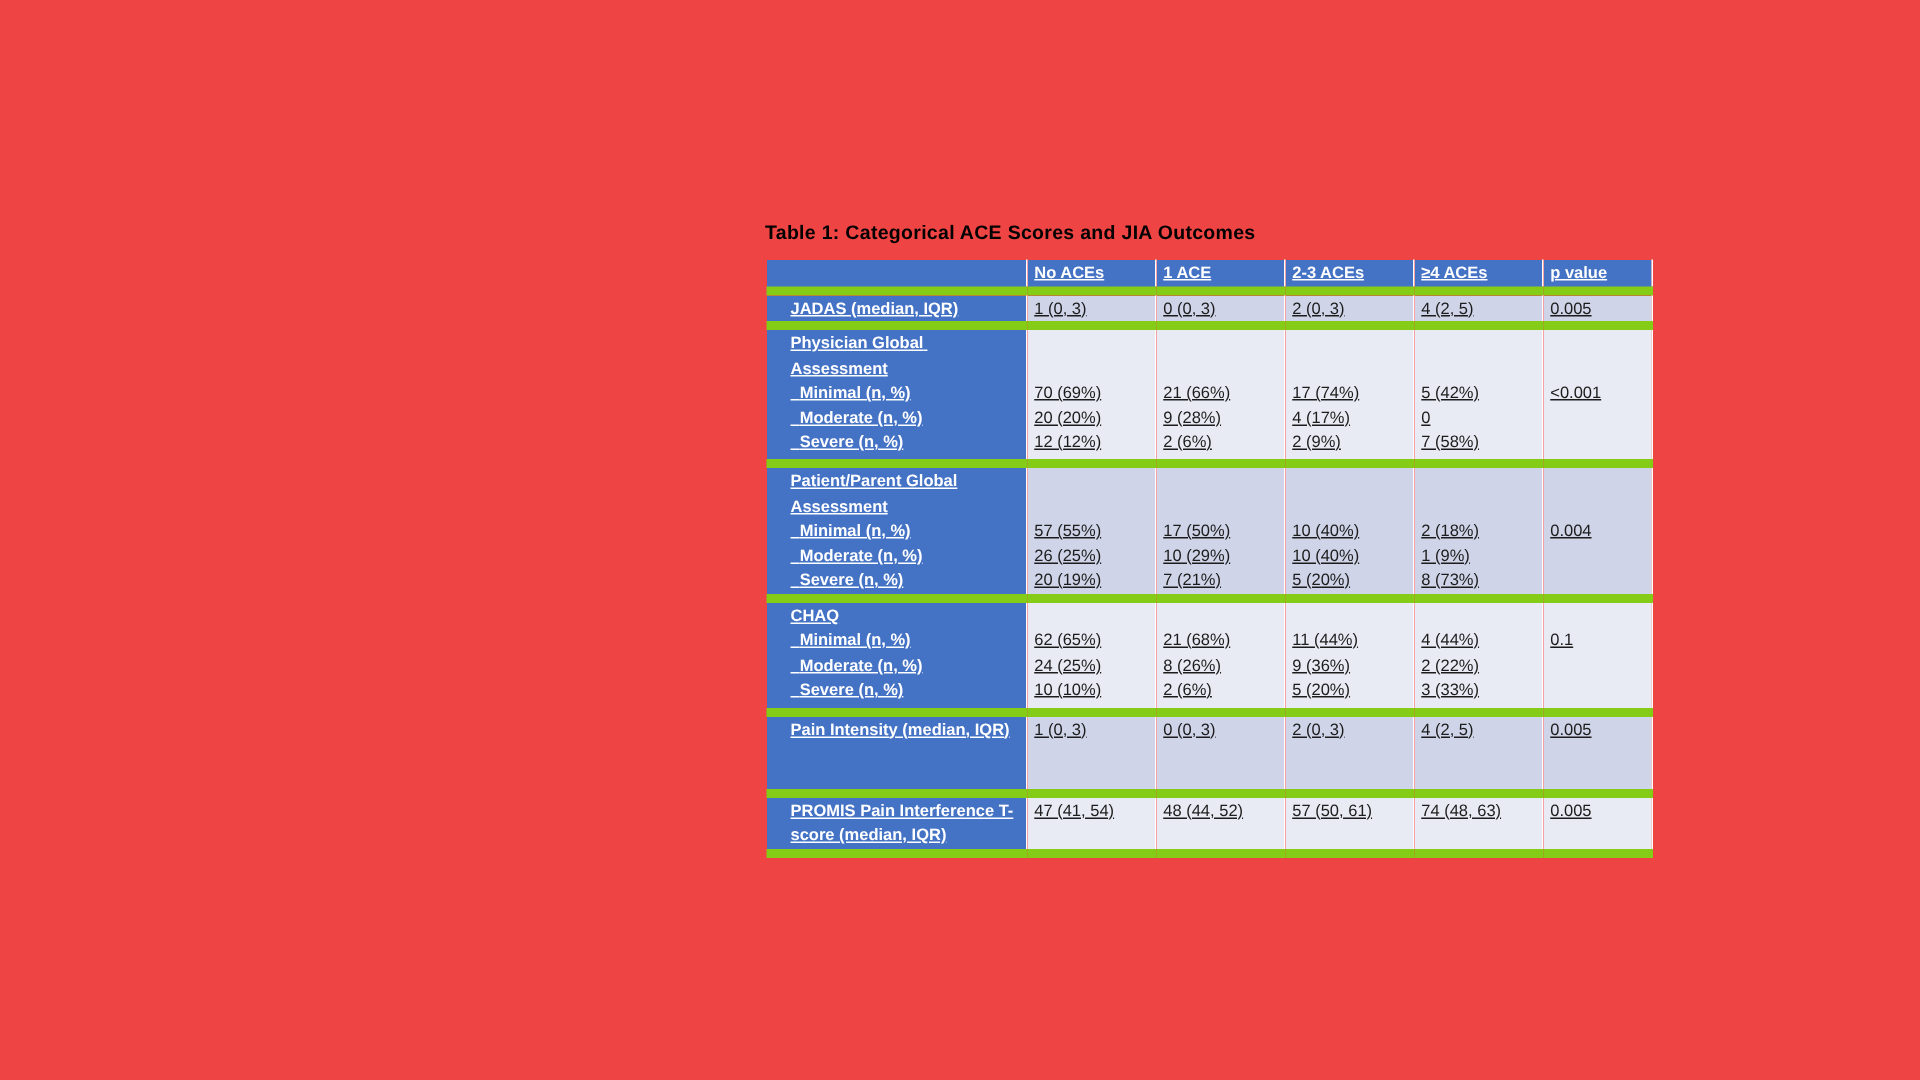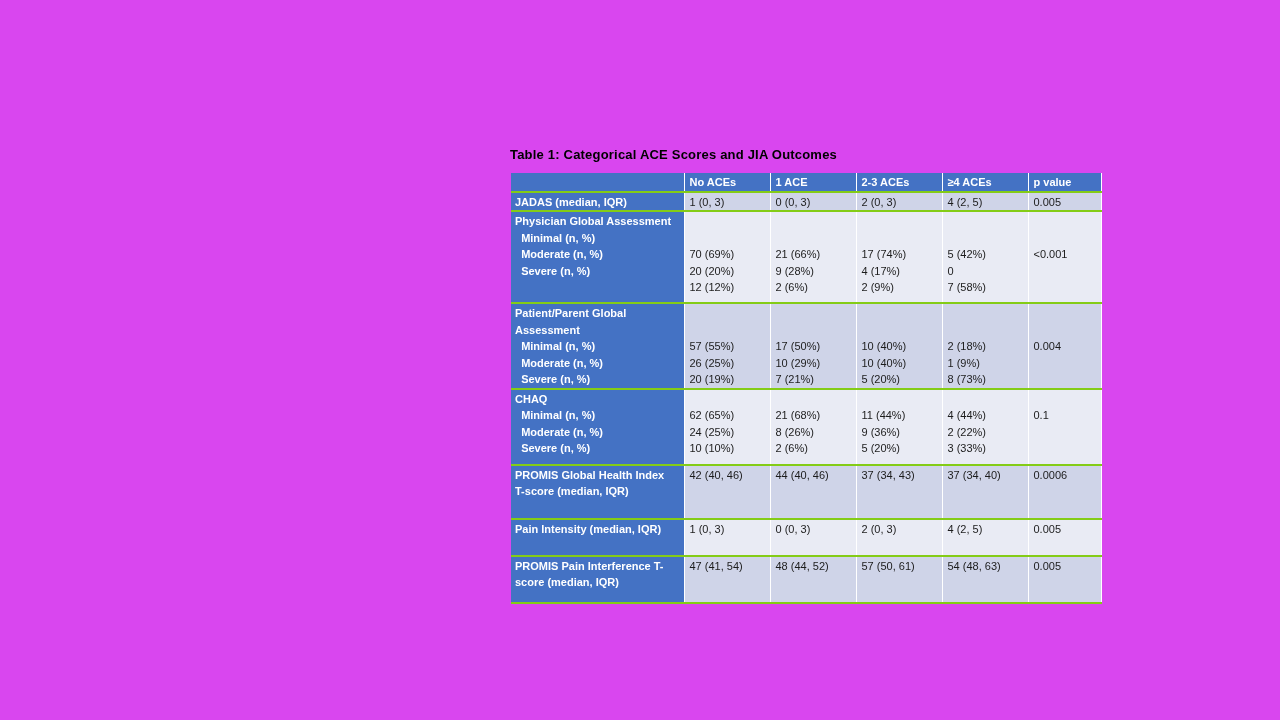--- a/index.html
+++ b/index.html
@@ -10,21 +10,21 @@
   body {
     width: 1280px;
     height: 720px;
     position: relative;
     overflow: hidden;
     font-family: "Liberation Sans", sans-serif;
   }
   .slide {
     position: absolute;
     inset: 0;
-    background: #d946ef;
+    background: #ef4444;
   }
   .table-title {
     position: absolute;
     left: 510px;
     top: 147px;
     font-size: 13px;
     font-weight: bold;
     color: #000000;
     letter-spacing: 0.2px;
     white-space: nowrap;
@@ -39,33 +39,34 @@
   }
   .ace-table th, .ace-table td {
     box-sizing: border-box;
     vertical-align: top;
     text-align: left;
     white-space: pre-wrap;
     font-size: 11px;
     line-height: 16.5px;
     padding: 1px 3px 0 5px;
     border-right: 1px solid #ffffff;
-    border-bottom: 2px solid #84cc16;
+    border-bottom: 6px solid #84cc16;
     overflow: hidden;
+    text-decoration: underline;
   }
   .ace-table thead th {
     background: #4472C4;
     color: #ffffff;
     font-weight: bold;
   }
   .ace-table tbody th {
     background: #4472C4;
     color: #ffffff;
     font-weight: bold;
-    padding-left: 4px;
+    padding-left: 16px;
   }
   .ace-table tbody td {
     color: #1c1c1c;
     font-weight: normal;
   }
   .ace-table tbody tr:nth-child(odd) td  { background: #CFD4E8; }
   .ace-table tbody tr:nth-child(even) td { background: #E9EBF4; }
 
   .ace-table thead tr          { height: 17px; }
   .ace-table tbody tr:nth-child(1) { height: 17px; }
@@ -189,41 +190,32 @@
 9 (36%)
 5 (20%)</td>
         <td>
 4 (44%)
 2 (22%)
 3 (33%)</td>
         <td>
 0.1</td>
       </tr>
       <tr>
-        <th>PROMIS Global Health Index
-T-score (median, IQR)</th>
-        <td>42 (40, 46)</td>
-        <td>44 (40, 46)</td>
-        <td>37 (34, 43)</td>
-        <td>37 (34, 40)</td>
-        <td>0.0006</td>
-      </tr>
-      <tr>
         <th>Pain Intensity (median, IQR)</th>
         <td>1 (0, 3)</td>
         <td>0 (0, 3)</td>
         <td>2 (0, 3)</td>
         <td>4 (2, 5)</td>
         <td>0.005</td>
       </tr>
       <tr>
         <th>PROMIS Pain Interference T-
 score (median, IQR)</th>
         <td>47 (41, 54)</td>
         <td>48 (44, 52)</td>
         <td>57 (50, 61)</td>
-        <td>54 (48, 63)</td>
+        <td>74 (48, 63)</td>
         <td>0.005</td>
       </tr>
     </tbody>
   </table>
 
 </div>
 
 </body></html>

